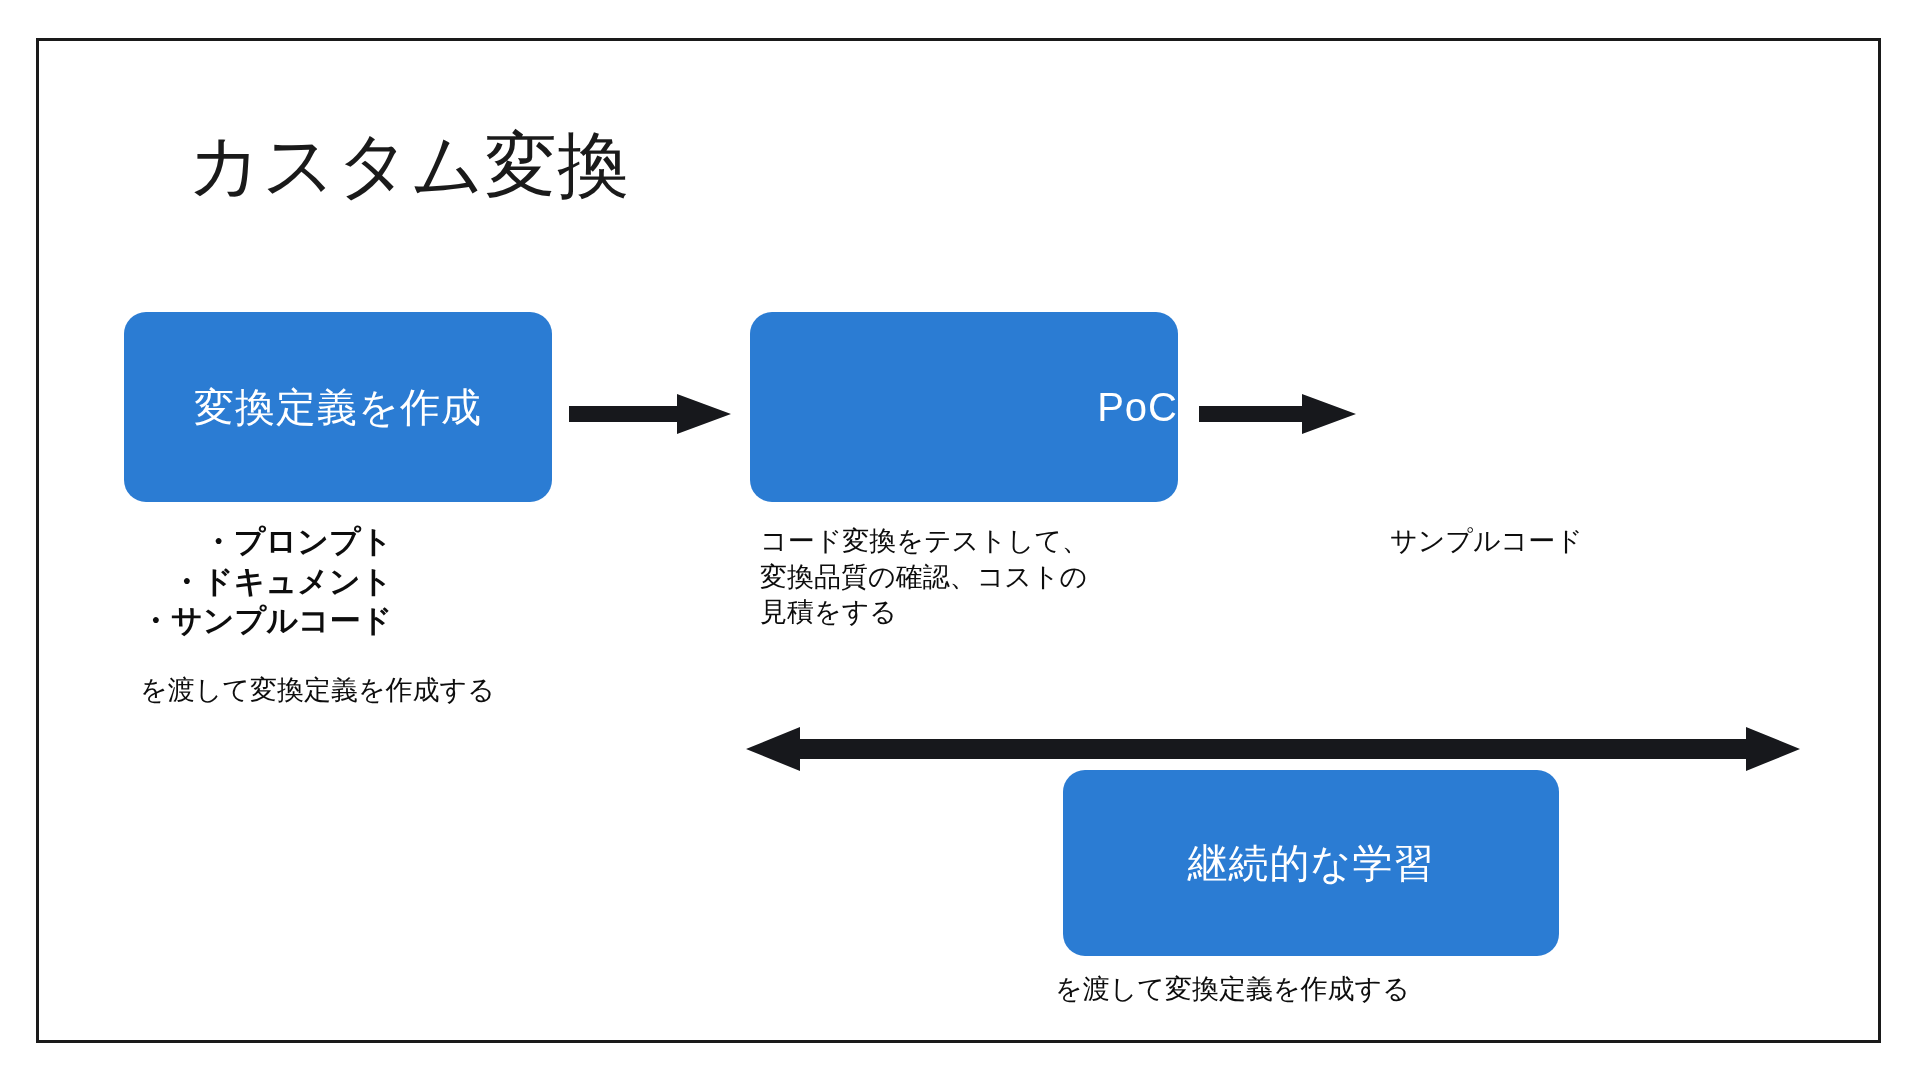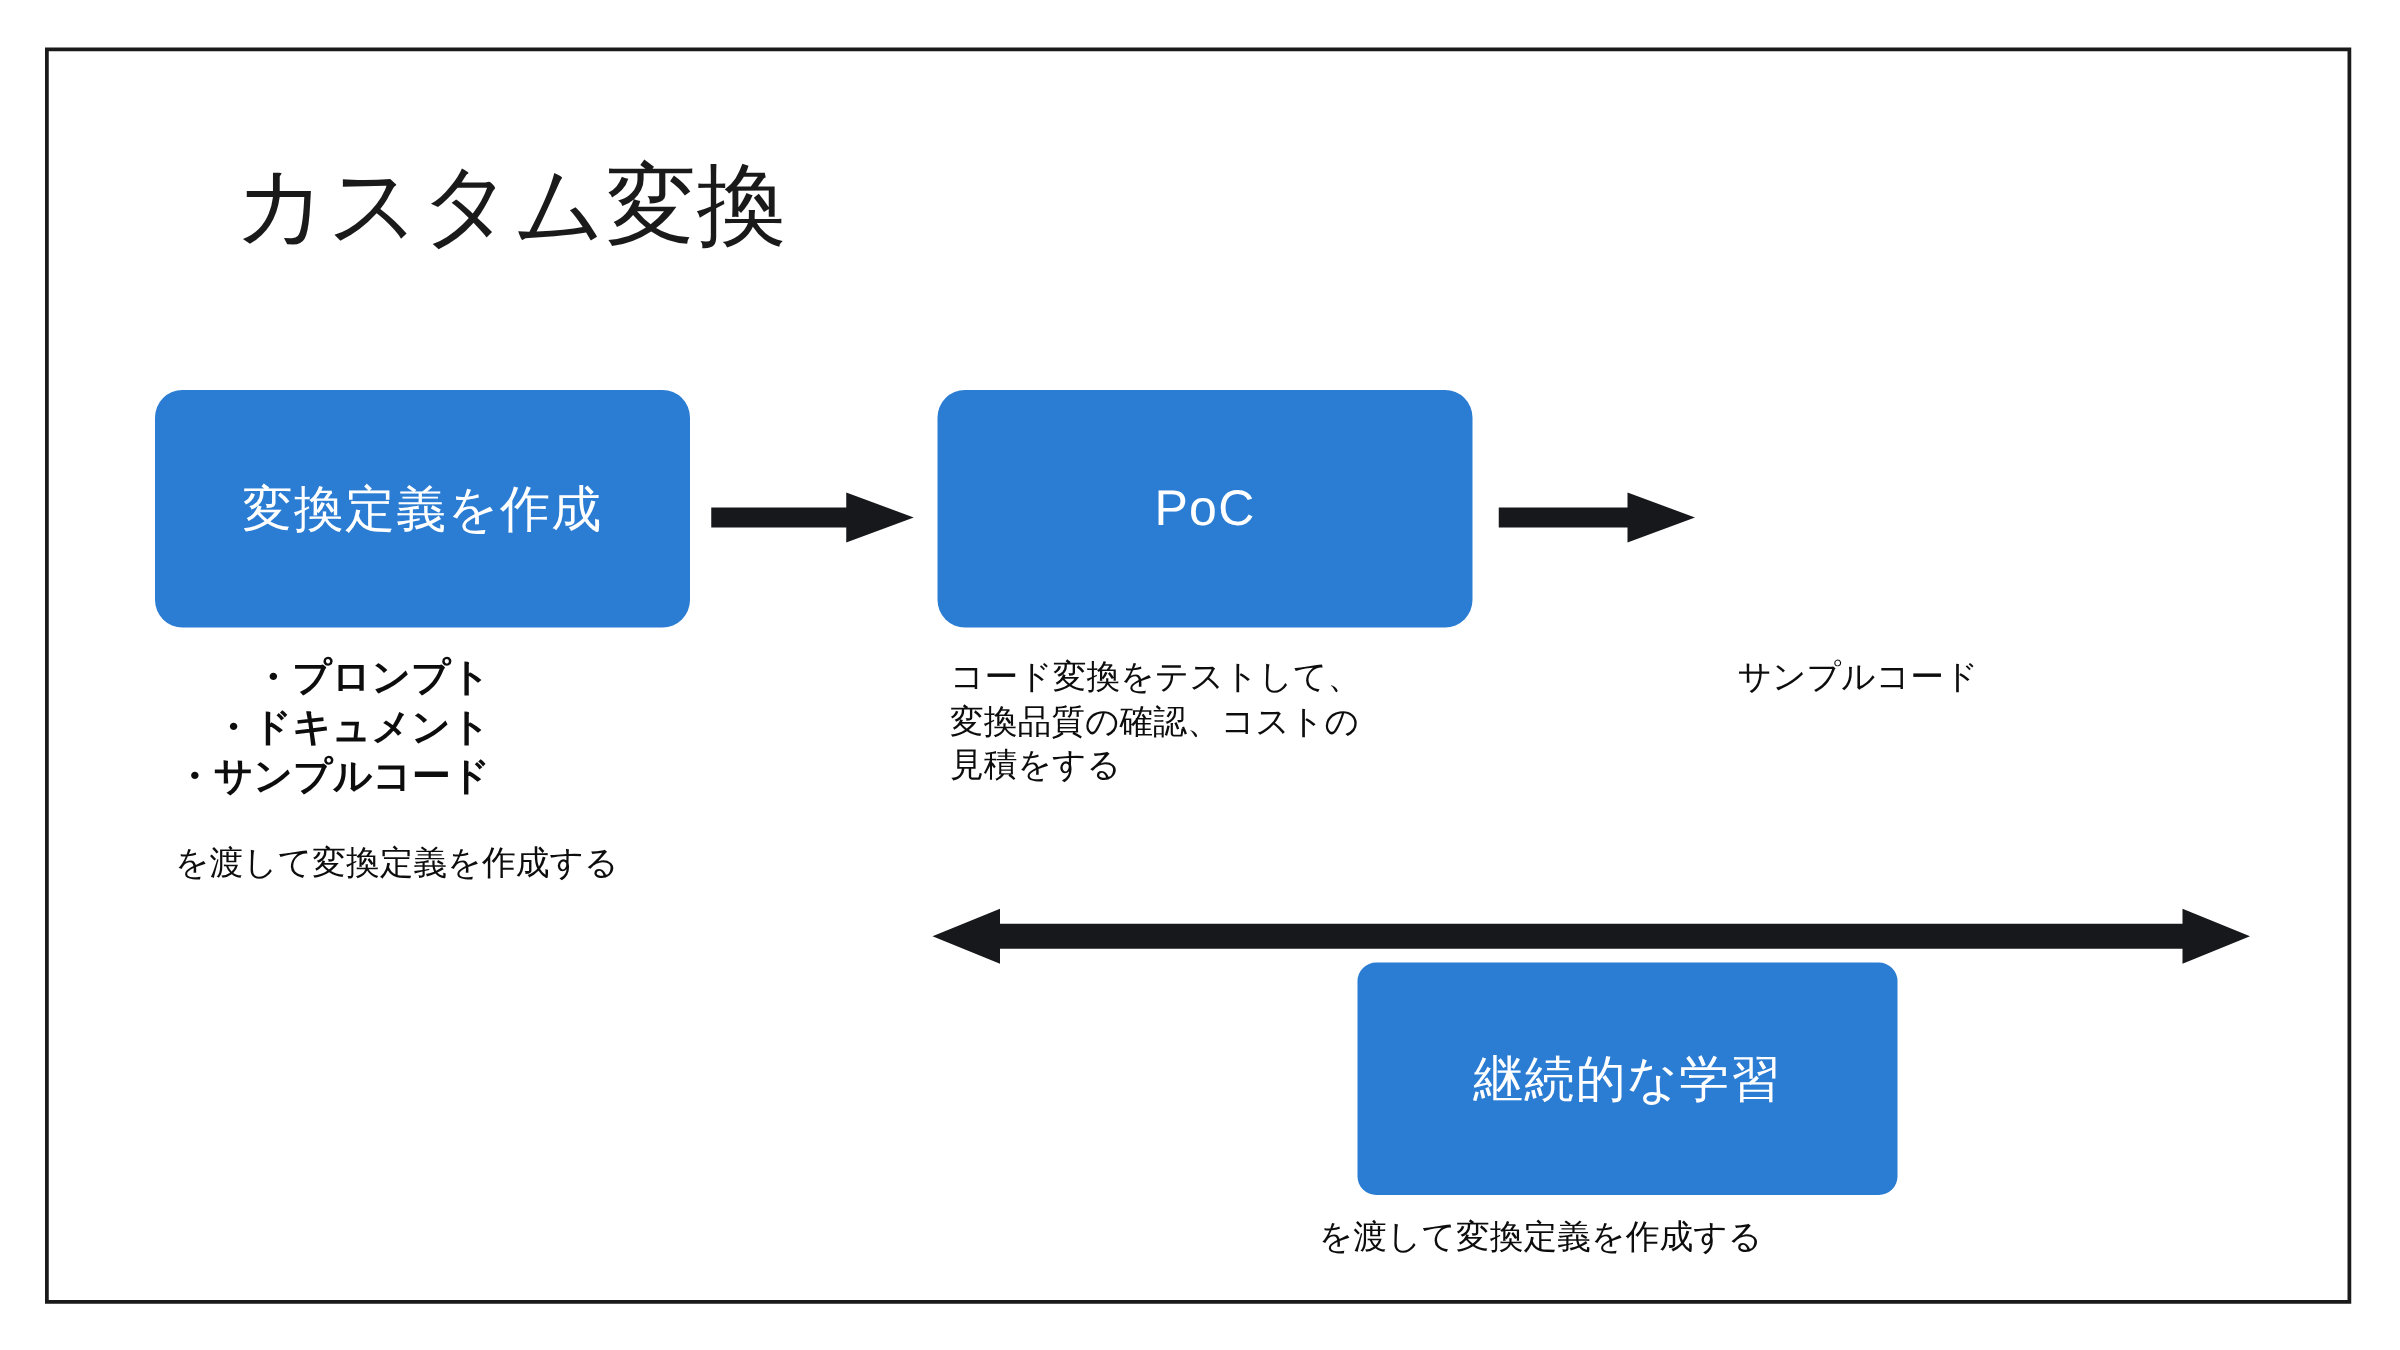--- a/index.html
+++ b/index.html
@@ -50,23 +50,23 @@
     display: flex;
     align-items: center;
     justify-content: center;
     color: #ffffff;
     font-size: 40px;
     font-weight: 400;
     letter-spacing: 1px;
     text-align: center;
   }
   #box-define  { left: 124px;  top: 312px; width: 428px; height: 190px; }
-  #box-poc     { left: 750px;  top: 312px; width: 428px; height: 190px; }
+  #box-poc     { left: 750px;  top: 312px; width: 428px; height: 190px; justify-content: flex-end; }
   #box-scale   { left: 1378px; top: 312px; width: 428px; height: 190px; }
-  #box-learning{ left: 1086px; top: 770px; width: 432px; height: 186px; border-radius: 15px; }
+  #box-learning{ left: 1063px; top: 770px; width: 496px; height: 186px; }
 
   
   .caption {
     position: absolute;
     color: #0d0d0d;
     font-size: 27px;
     line-height: 1.32;
     white-space: pre-line;
   }
   .caption.bold-list {

